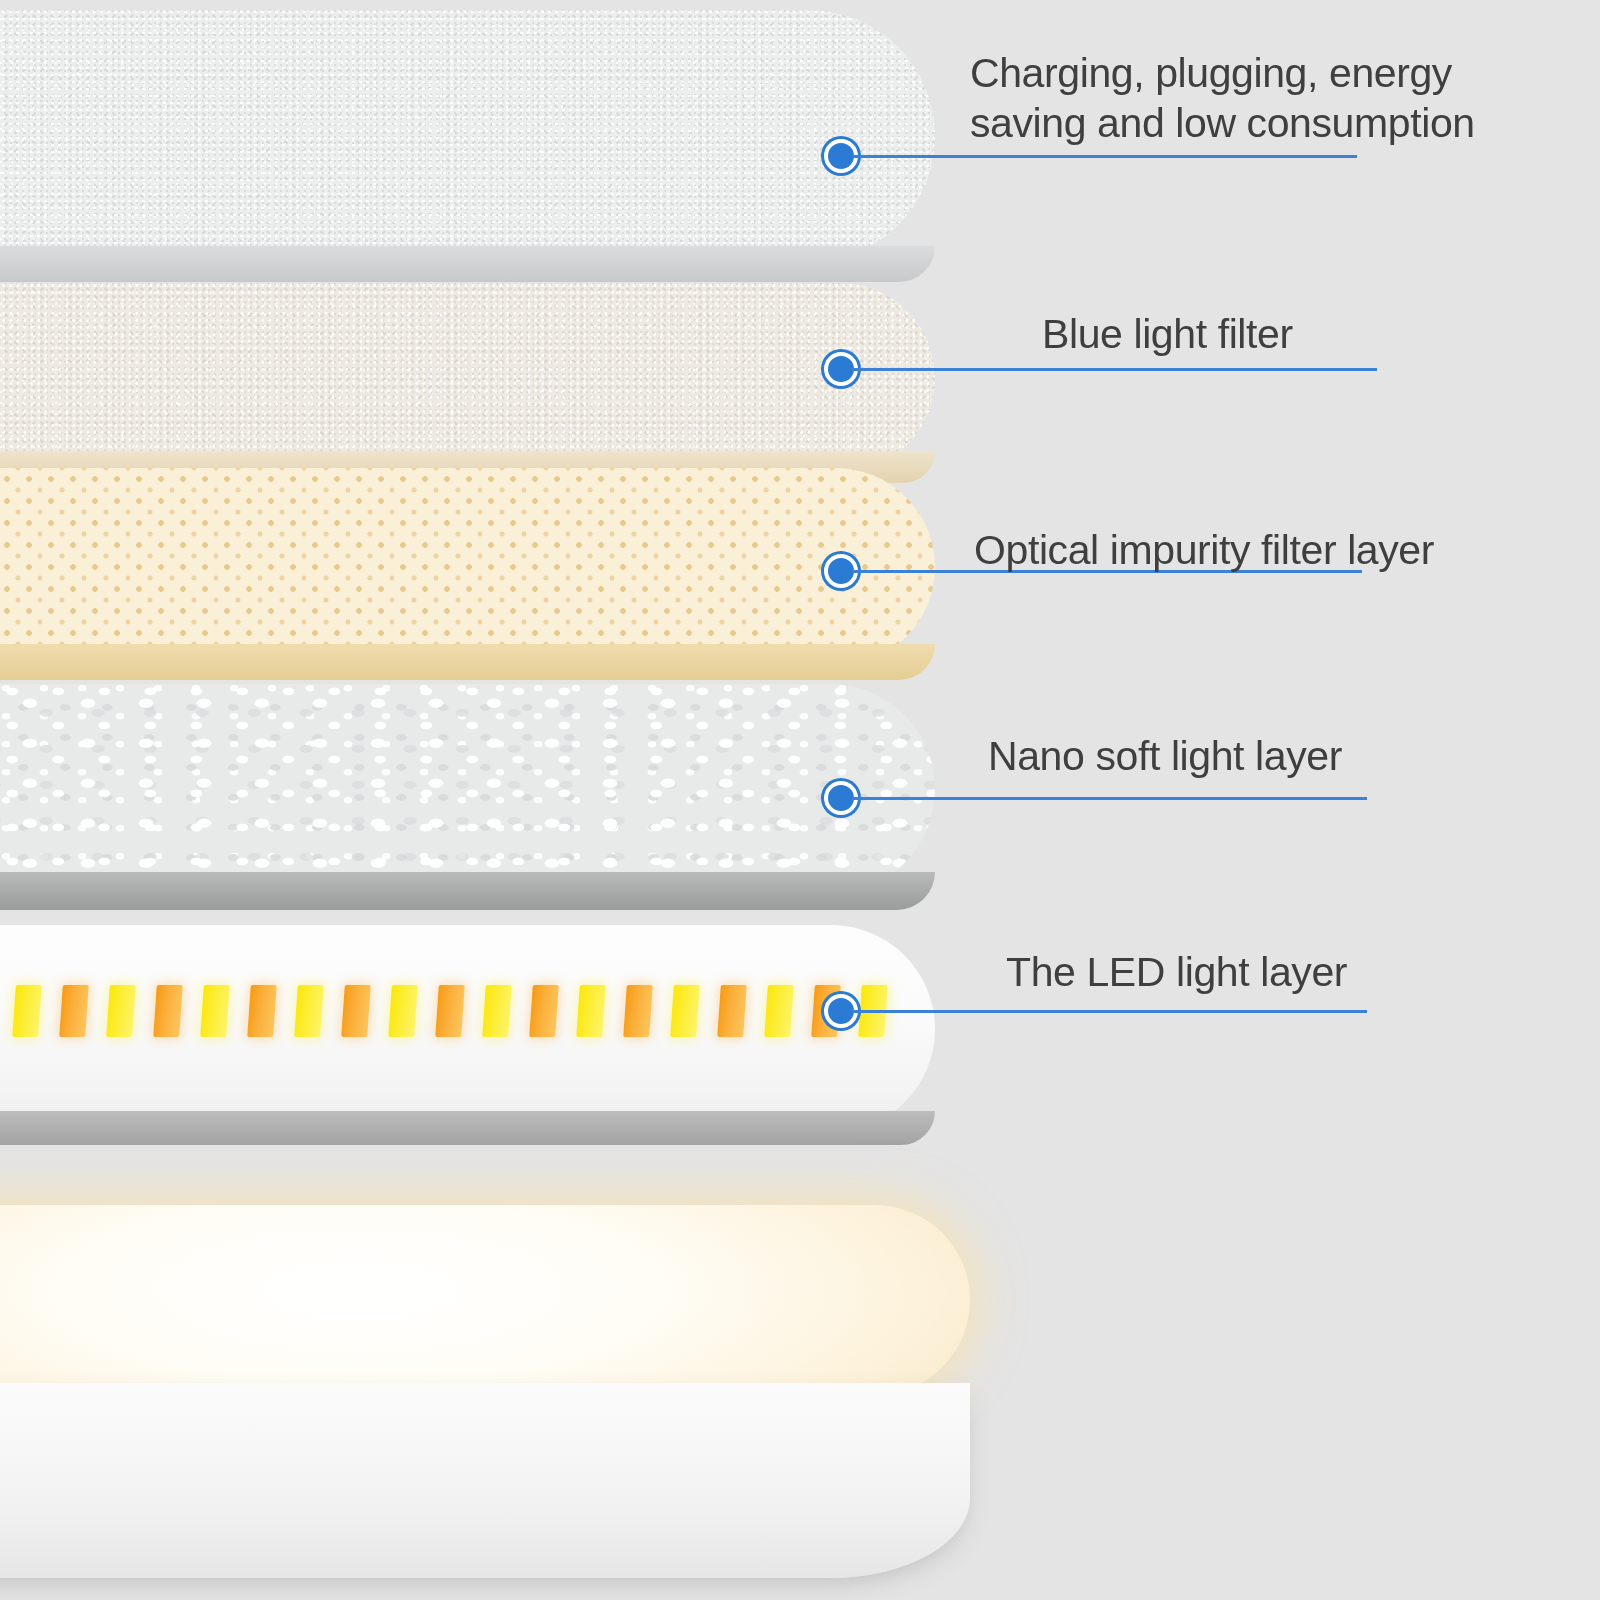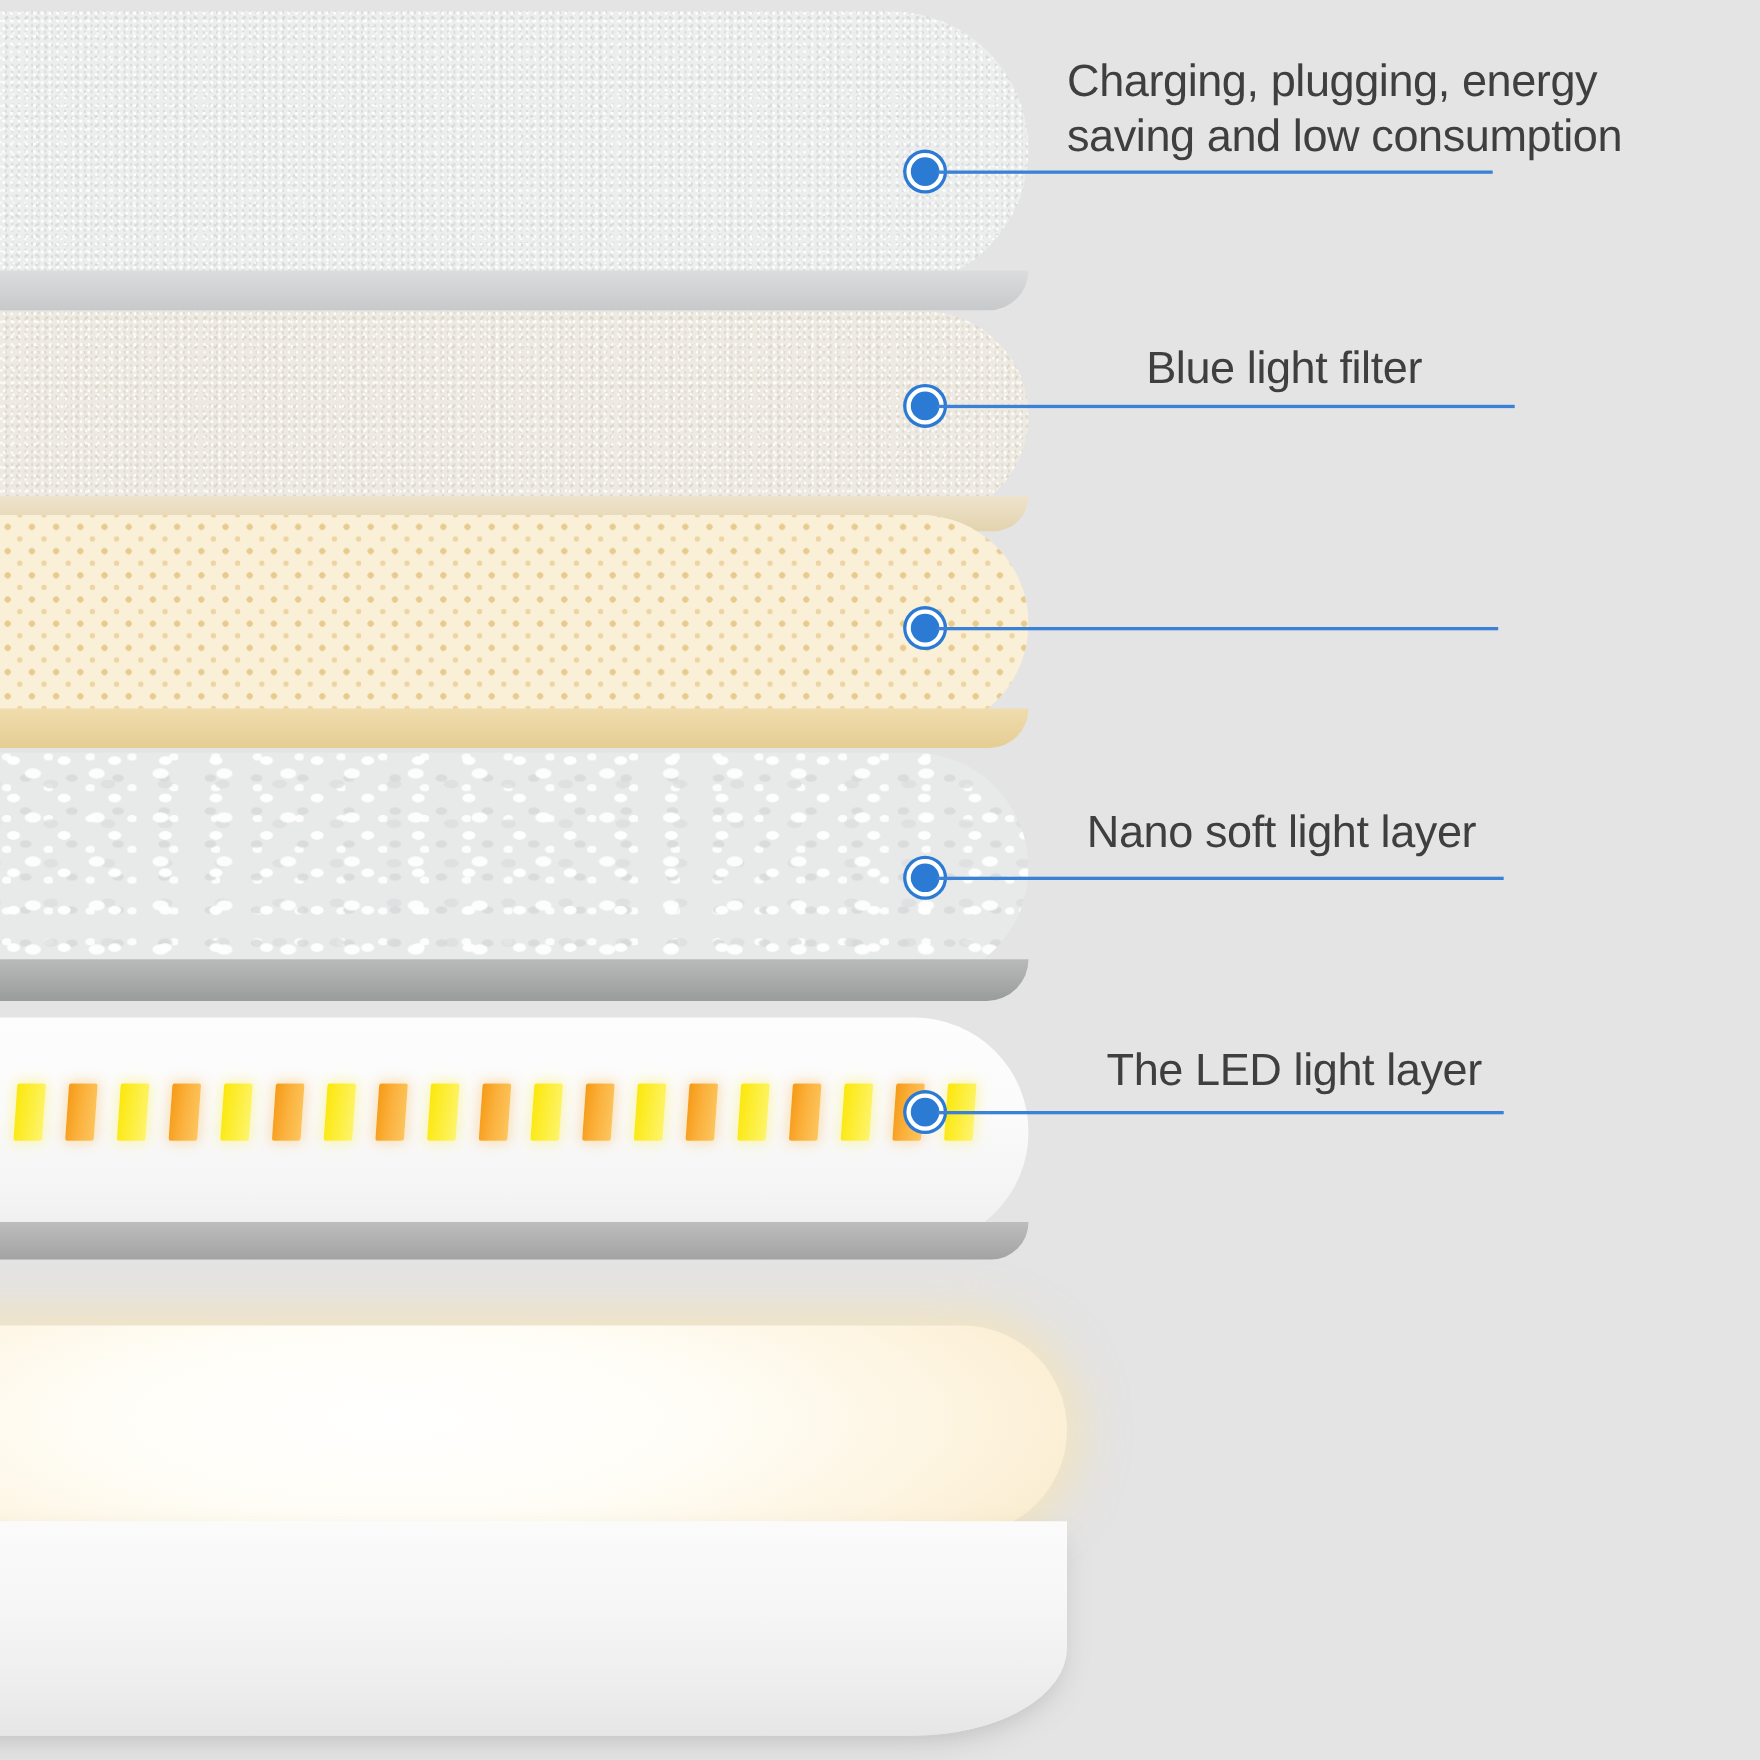--- a/index.html
+++ b/index.html
@@ -212,20 +212,21 @@
 
   <div class="callout" style="left:0; top:4px; width:1600px; height:1120px; pointer-events:none;">
     <div class="dot" style="left:784px; top:348px;"></div>
     <div class="leader" style="left:812px; top:364px; width:525px;"></div>
     <div class="caption" style="left:1002px; top:305px; width:520px;">Blue light filter</div>
   </div>
 
   <div class="callout" style="left:0; top:0; width:1600px; height:1600px; pointer-events:none;">
     <div class="dot" style="left:784px; top:554px;"></div>
     <div class="leader" style="left:812px; top:570px; width:510px;"></div>
+    <div class="caption" style="left:934px; top:525px; width:580px;">Optical impurity filter layer</div>
   </div>
 
   <div class="callout" style="left:0; top:0; width:1600px; height:1600px; pointer-events:none;">
     <div class="dot" style="left:784px; top:781px;"></div>
     <div class="leader" style="left:812px; top:797px; width:515px;"></div>
     <div class="caption" style="left:948px; top:731px; width:520px;">Nano soft light layer</div>
   </div>
 
   <div class="callout" style="left:0; top:0; width:1600px; height:1408px; pointer-events:none;">
     <div class="dot" style="left:784px; top:994px;"></div>

